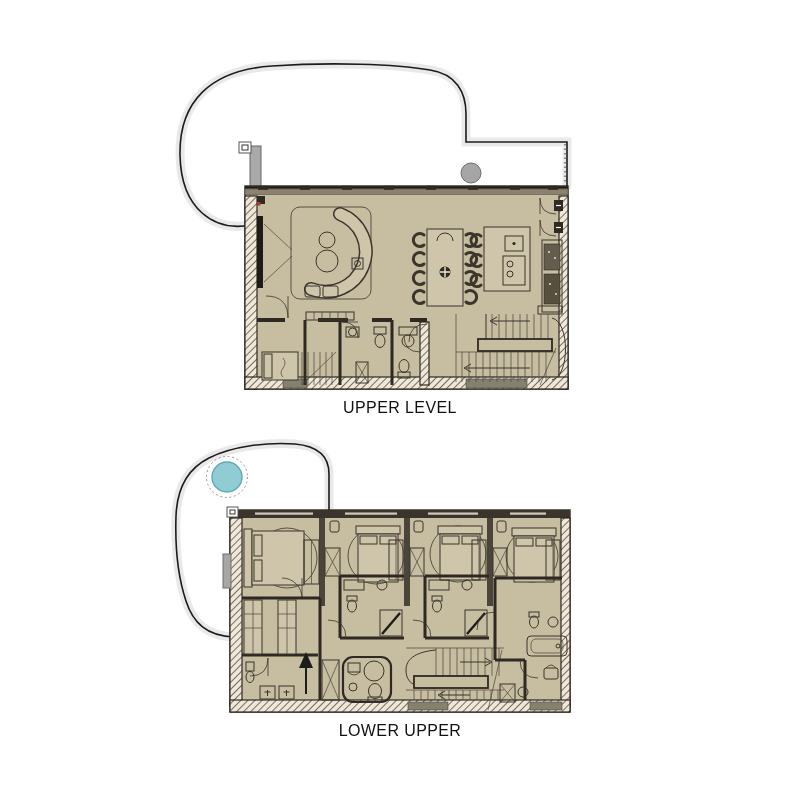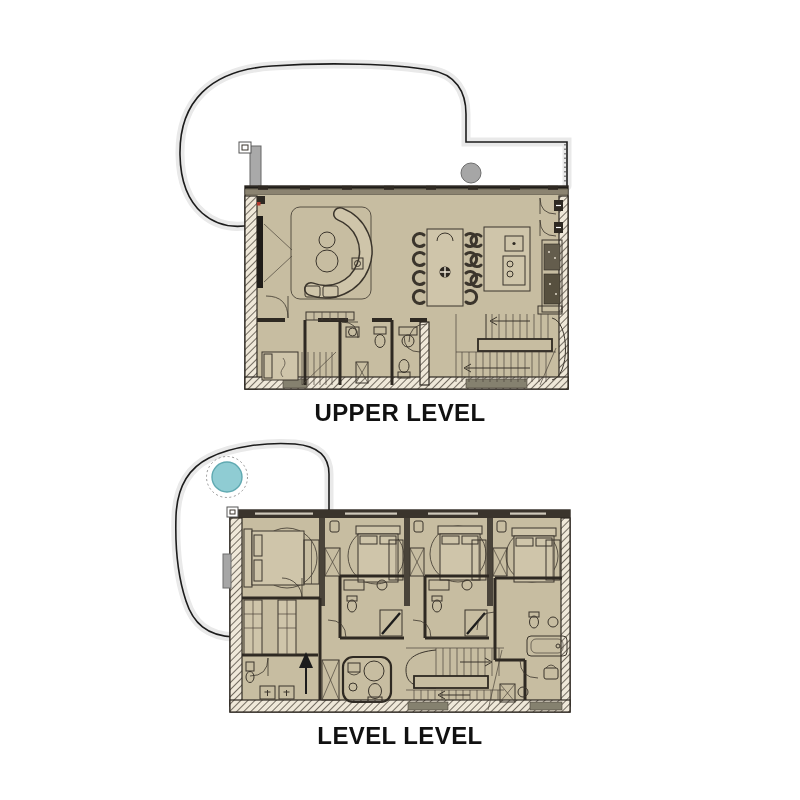--- a/index.html
+++ b/index.html
@@ -1,20 +1,20 @@
 <!DOCTYPE html>
 <html><head>
 <meta charset="utf-8">
 <style>
   html,body{margin:0;padding:0;background:#ffffff;}
   #canvas{position:relative;width:800px;height:800px;background:#ffffff;overflow:hidden;
           font-family:"Liberation Sans", sans-serif;}
   .plan-svg{position:absolute;}
   .plan-label{position:absolute;left:0;width:800px;text-align:center;
-              font-size:24px;font-weight:700;letter-spacing:.4px;color:#111;}
+              font-size:16px;font-weight:400;letter-spacing:.4px;color:#111;}
   #upper-label{top:399px;}
   #lower-label{top:722px;}
 
   
   .ln{stroke:#3b352c;fill:none;stroke-width:1;}
   .thin{stroke:#4a443a;fill:none;stroke-width:.7;}
   .fw{fill:#cfc5aa;stroke:#3b352c;stroke-width:1;}
   .wall{fill:url(#hatch);stroke:#2e2922;stroke-width:1.2;}
   .dark{fill:#2e2922;stroke:none;}
   .gray{fill:#a6a6a6;stroke:#6e6e6e;stroke-width:1;}
@@ -354,15 +354,15 @@
       <rect x="500" y="684" width="15" height="18" class="ln"></rect>
       <path class="thin" d="M500 684 L515 702 M515 684 L500 702"></path>
       <circle cx="523" cy="692" r="5" class="ln"></circle>
       <g>
         <rect x="544" y="668" width="14" height="11" rx="2" class="ln"></rect>
         <path class="arc" d="M546 668 Q551 662 556 668"></path>
       </g>
       <path class="arc" d="M520 660 Q520 678 538 678"></path>
     </g>
   </svg>
-  <div class="plan-label" id="lower-label">LEVEL LEVEL</div>
+  <div class="plan-label" id="lower-label">LOWER UPPER</div>
 
 </div>
 
 </body></html>

